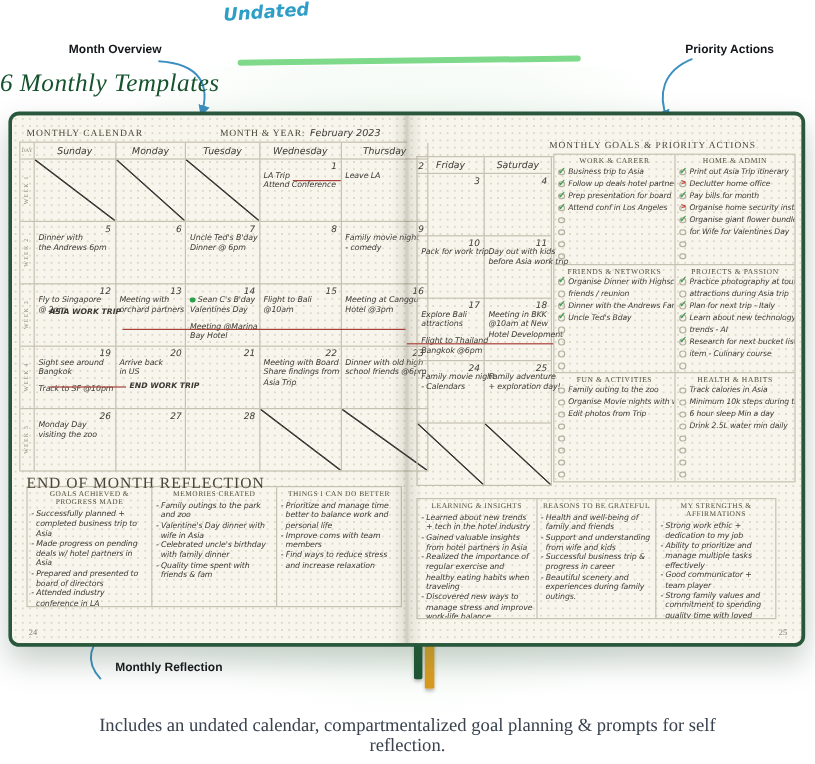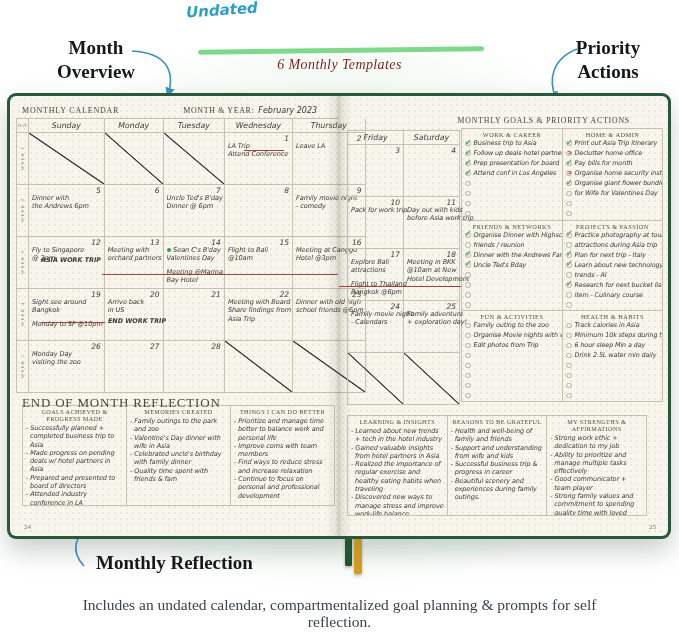--- a/index.html
+++ b/index.html
@@ -10,23 +10,23 @@
   .arrows{position:absolute;left:0;top:0;pointer-events:none;}
 
   
   .hw{font-family:"DejaVu Sans",sans-serif;font-style:italic;color:#3b3a33;}
   .undated{position:absolute;left:186px;top:1px;font-family:"DejaVu Sans",sans-serif;font-style:italic;
            font-weight:700;font-size:15px;color:#2e9ec7;transform:rotate(-4deg);}
   .main-title{position:absolute;left:0;right:0;top:15px;margin:0;text-align:center;
               font-size:27px;font-weight:700;color:#0f1215;letter-spacing:0.2px;}
   .underline{position:absolute;left:198px;top:48px;width:286px;height:4.5px;background:#7fd98a;
              border-radius:3px;transform:rotate(-0.7deg);}
-  .subtitle{position:absolute;left:0;right:0;top:57px;text-align:center;
-            font-family:"Liberation Serif",serif;font-style:italic;font-size:14px;color:#7f1d1d;letter-spacing:0.4px;}
-  .note{position:absolute;font-weight:700;font-size:19px;color:#14171b;line-height:1.25;font-family:Liberation Serif, serif;}
+  .subtitle{position:absolute;left:0;right:0;top:57px;
+            font-family:"Liberation Serif",serif;font-style:italic;font-size:21px;color:#14532d;letter-spacing:0.4px;}
+  .note{position:absolute;font-weight:700;font-size:10px;color:#14171b;line-height:1.25;}
   .note-mo{left:40px;top:36px;width:112px;text-align:center;}
   .note-pa{left:552px;top:36px;width:112px;text-align:center;}
   .note-mr{left:96px;top:551px;width:200px;}
   .caption{position:absolute;left:69px;top:596px;width:541px;text-align:center;
            font-family:"Liberation Serif",serif;font-size:15.5px;color:#39424e;line-height:1.1;}
 
   
   .ribbon{position:absolute;z-index:1;border-radius:0 0 1.5px 1.5px;box-shadow:0 2px 3px rgba(0,0,0,0.25);}
   .ribbon-green{left:345px;top:520px;width:7px;height:46px;background:#1d5733;}
   .ribbon-gold{left:354px;top:520px;width:8px;height:54px;background:linear-gradient(#e9ad2e,#d89a1f);}
@@ -236,21 +236,21 @@
               </div>
               <div class="weeklbl">
                 <span class="rot">WEEK 4</span>
               </div>
               <div class="cell">
                 <span class="date hw">19</span>
                 <div class="ctext hw">
                   <div class="cline">Sight see around</div>
                   <div class="cline">Bangkok</div>
                   <div class="cline gap"></div>
-                  <div class="cline">Monday to SF @10pm</div>
+                  <div class="cline">Track to SF @10pm</div>
                 </div>
               </div>
               <div class="cell">
                 <span class="date hw">20</span>
                 <div class="ctext hw">
                   <div class="cline">Arrive back</div>
                   <div class="cline">in US</div>
                 </div>
               </div>
               <div class="cell">
@@ -316,21 +316,20 @@
                   <div class="ritem hw">- Celebrated uncle's birthday with family dinner</div>
                   <div class="ritem hw">- Quality time spent with friends &amp; fam</div>
                 </div>
               </div>
               <div class="rcol">
                 <div class="rhdr">THINGS I CAN DO BETTER</div>
                 <div class="ritems">
                   <div class="ritem hw">- Prioritize and manage time better to balance work and personal life</div>
                   <div class="ritem hw">- Improve coms with team members</div>
                   <div class="ritem hw">- Find ways to reduce stress and increase relaxation</div>
-                  <div class="ritem hw">- Continue to focus on personal and professional development</div>
                 </div>
               </div>
             </div>
         </div>
         <div class="pageno pageno-l">24</div>
       </div>
 
       <div class="page page-right">
         <div class="rp-header">
           <span>MONTHLY GOALS &amp; PRIORITY ACTIONS</span>

